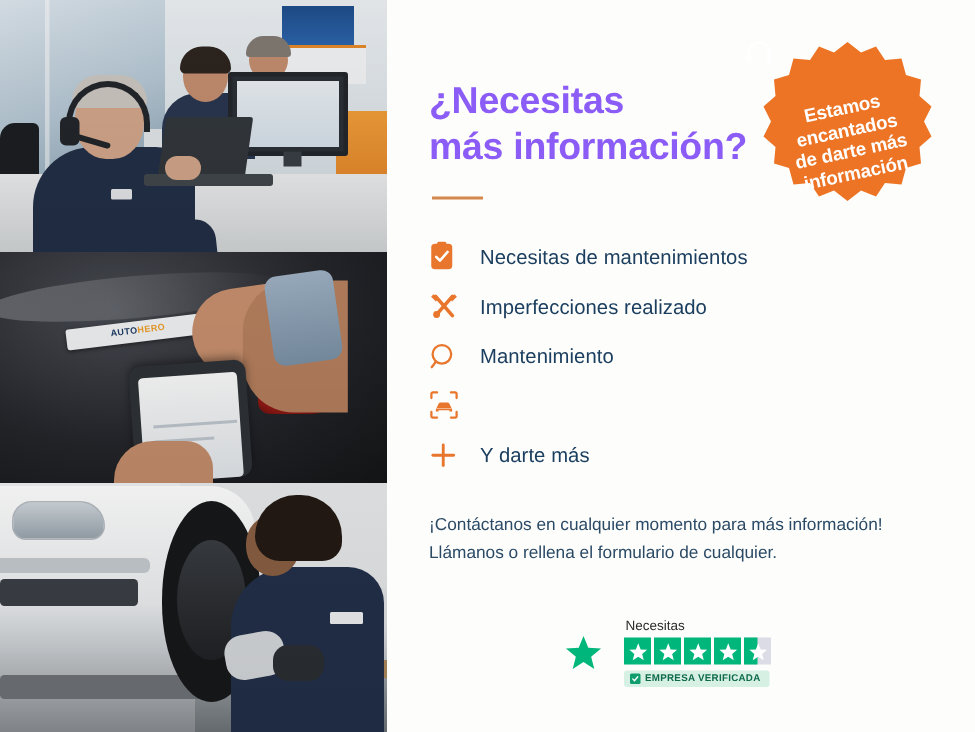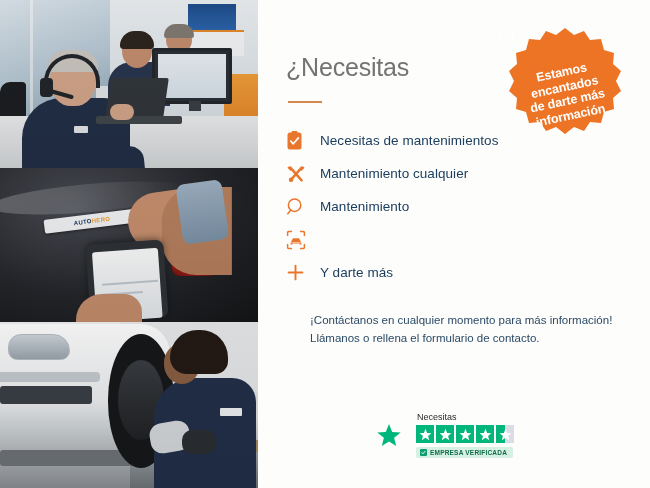--- a/index.html
+++ b/index.html
@@ -310,22 +310,22 @@
   .content {
     position: relative;
     flex: 1 1 auto;
     padding: 52px 0 0 28px;
     background: #fdfdfb;
   }
 
   .headline {
     font-size: 25px;
     line-height: 1.22;
-    font-weight: normal;
-    color: #737373;
+    font-weight: bold;
+    color: #8b5cf6;
     letter-spacing: -0.2px;
     max-width: 250px;
   }
   .headline-l2 { display: block; }
 
   .rule {
     width: 34px;
     height: 2px;
     background: #d4884b;
     margin: 18px 0 22px 2px;
@@ -353,21 +353,21 @@
     letter-spacing: .05px;
   }
 
   .contact {
     margin-top: 22px;
     font-size: 11.5px;
     line-height: 1.62;
     color: #2b4a66;
     max-width: 360px;
   }
-  .contact span { display: block; margin-left: 24px; }
+  .contact span { display: block; }
 
   
   .badge {
     position: absolute;
     right: 26px;
     top: 26px;
     width: 118px;
     height: 118px;
   }
   .badge svg { position: absolute; inset: 0; }
@@ -531,20 +531,21 @@
       </div>
       <div class="photo-overlay"></div>
     </div>
 
   </div>
 
   <div class="content">
 
     <h1 class="headline">
       <span>¿Necesitas</span>
+      <span class="headline-l2">más información?</span>
     </h1>
 
     <div class="rule"></div>
 
     <ul class="features">
 
       <li class="feature">
         <span class="feature-icon">
           <svg width="17" height="20" viewBox="0 0 17 20">
             <rect x="1.5" y="1.5" width="14" height="17" rx="2.5" fill="#e8762c"></rect>
@@ -560,21 +561,21 @@
           <svg width="20" height="20" viewBox="0 0 20 20">
             <g stroke="#e8762c" stroke-width="2.4" stroke-linecap="round" fill="none">
               <path d="M4.4 3.6 L15.6 16.4"></path>
               <path d="M15.6 3.6 L4.4 16.4"></path>
             </g>
             <path d="M3.0 2.2 L6.2 5.4 L4.6 7.0 L1.4 3.8 Z" fill="#e8762c"></path>
             <path d="M17.0 2.2 L13.8 5.4 L15.4 7.0 L18.6 3.8 Z" fill="#e8762c"></path>
             <circle cx="5.1" cy="15.7" r="2.3" fill="#e8762c"></circle>
           </svg>
         </span>
-        <span class="feature-label">Mantenimiento cualquier</span>
+        <span class="feature-label">Imperfecciones realizado</span>
       </li>
 
       <li class="feature">
         <span class="feature-icon">
           <svg width="19" height="19" viewBox="0 0 19 19">
             <circle cx="8.6" cy="8.2" r="6.2" stroke="#e8762c" stroke-width="1.5" fill="none"></circle>
             <path d="M4.6 13.2 L1.8 16.8" stroke="#e8762c" stroke-width="1.5" stroke-linecap="round" fill="none"></path>
           </svg>
         </span>
         <span class="feature-label">Mantenimiento</span>
@@ -604,21 +605,21 @@
             </g>
           </svg>
         </span>
         <span class="feature-label">Y darte más</span>
       </li>
 
     </ul>
 
     <p class="contact">
       <span>¡Contáctanos en cualquier momento para más información!</span>
-      <span>Llámanos o rellena el formulario de contacto.</span>
+      <span>Llámanos o rellena el formulario de cualquier.</span>
     </p>
 
     <div class="badge">
       <svg width="118" height="118" viewBox="0 0 118 118">
         <path d="M59 2
                  L68 9 L78 5 L84 14 L95 13 L98 24 L108 27 L107 38 L115 45 L110 55 L115 65 L107 72 L108 83 L98 86 L95 97 L84 96 L78 105 L68 101 L59 108 L50 101 L40 105 L34 96 L23 97 L20 86 L10 83 L11 72 L3 65 L8 55 L3 45 L11 38 L10 27 L20 24 L23 13 L34 14 L40 5 L50 9 Z" fill="#ec7424"></path>
       </svg>
       <svg class="badge-headset" viewBox="0 0 20 18">
         <path d="M3 12 V9.5 a7 7 0 0 1 14 0 V12" stroke="#ffffff" stroke-width="1.7" fill="none" stroke-linecap="round"></path>
         <rect x="1.2" y="10.6" width="3.6" height="6.2" rx="1.5" fill="#ffffff"></rect>

